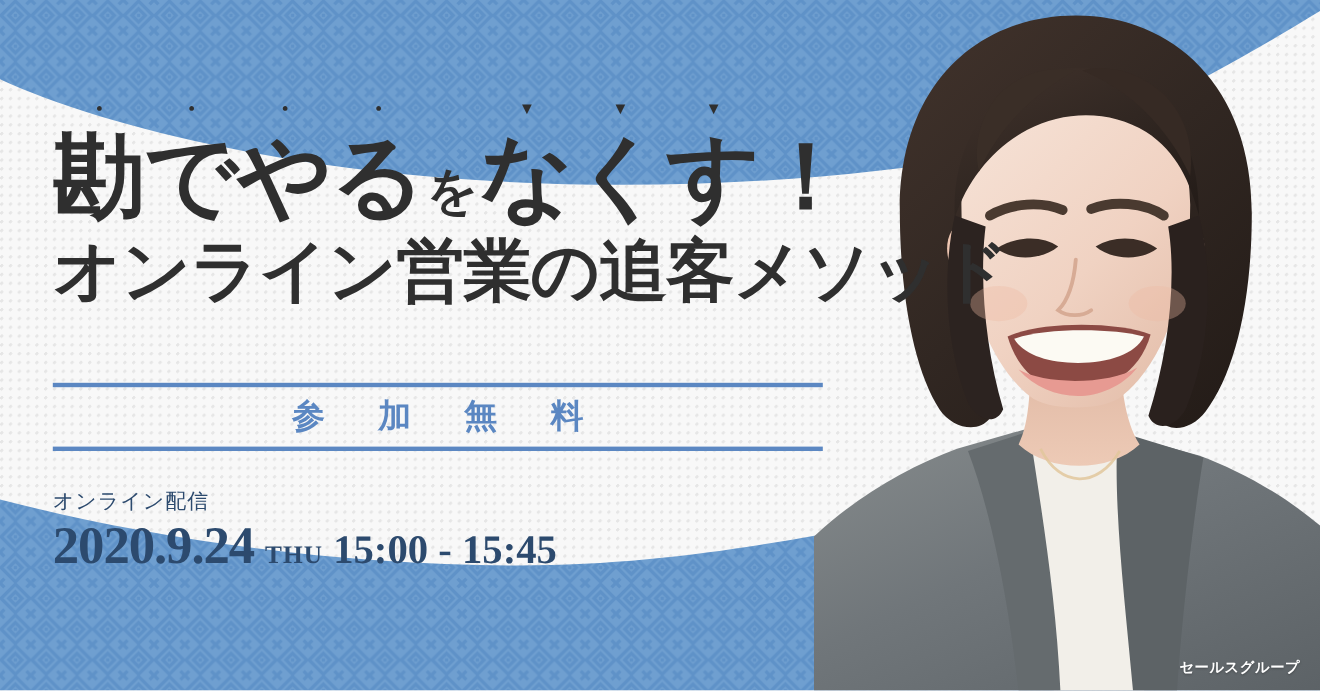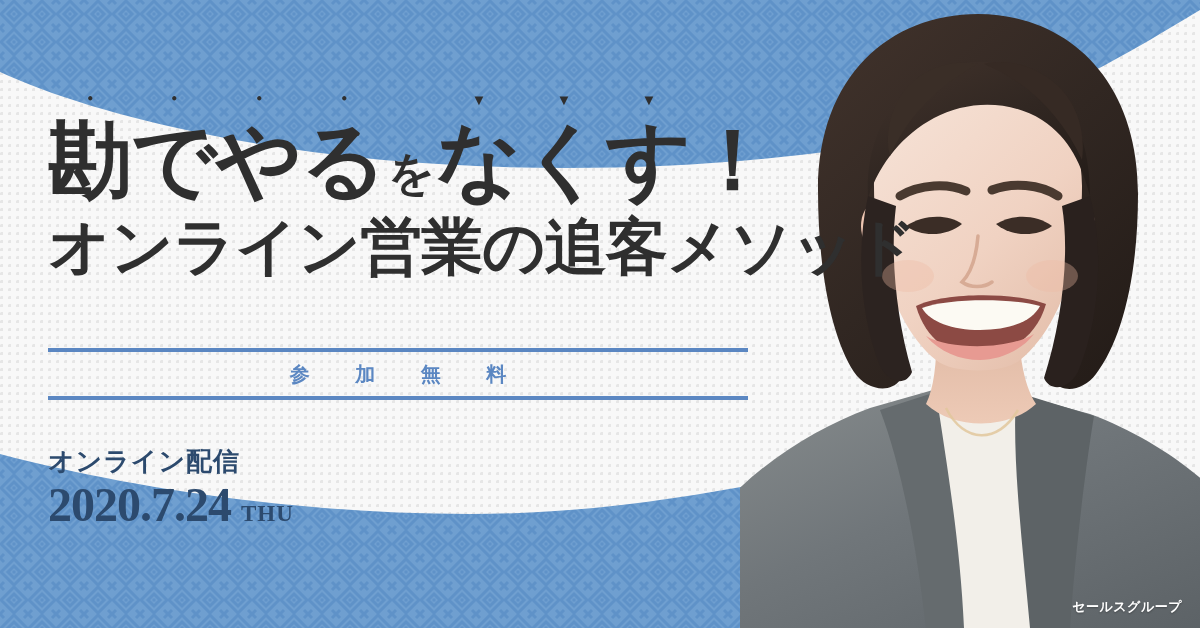--- a/index.html
+++ b/index.html
@@ -58,27 +58,27 @@
     pointer-events:none;
   }
   .em-tri > .em-mark{font-size:15px;top:-26px;}
   .hl-small{font-size:46px;font-weight:700;padding:0 2px 6px 2px;}
   .hl-bang{font-size:84px;font-weight:700;}
 
   
   .free-block{position:absolute;left:48px;top:348px;width:700px;}
   .rule{height:4px;background:#5b87c2;width:700px;}
   .free-text{
-    text-align:center;color:#5b87c2;font-size:20px;font-weight:700;
+    text-align:center;color:#5b87c2;font-size:30px;font-weight:700;
     letter-spacing:20px;padding:12px 0 12px 20px;line-height:1;
   }
 
   
   .date-block{position:absolute;left:48px;top:446px;color:#2c4a6e;}
-  .date-label{font-size:26px;font-weight:700;letter-spacing:1px;line-height:1.2;}
+  .date-label{font-size:19px;font-weight:400;letter-spacing:1px;line-height:1.2;}
   .date-main{
     display:flex;align-items:baseline;margin-top:4px;
     font-family:"Liberation Serif","DejaVu Serif",serif;
   }
   .date-big{font-size:48px;font-weight:700;letter-spacing:-1px;line-height:1;}
   .date-dow{font-size:23px;font-weight:700;margin-left:10px;letter-spacing:1px;}
   .date-time{font-size:37px;font-weight:700;margin-left:9px;letter-spacing:0px;line-height:1;}
 
   
   .credit{
@@ -243,22 +243,23 @@
 
     <div class="free-block">
       <div class="rule"></div>
       <div class="free-text">参 加 無 料</div>
       <div class="rule"></div>
     </div>
 
     <div class="date-block">
       <div class="date-label">オンライン配信</div>
       <div class="date-main">
-        <span class="date-big">2020.7.24</span>
+        <span class="date-big">2020.9.24</span>
         <span class="date-dow">THU</span>
+        <span class="date-time">15:00 - 15:45</span>
       </div>
     </div>
 
   </div>
 
   <div class="credit">
     <div class="credit-group">セールスグループ</div>
   </div>
 
 </div>

